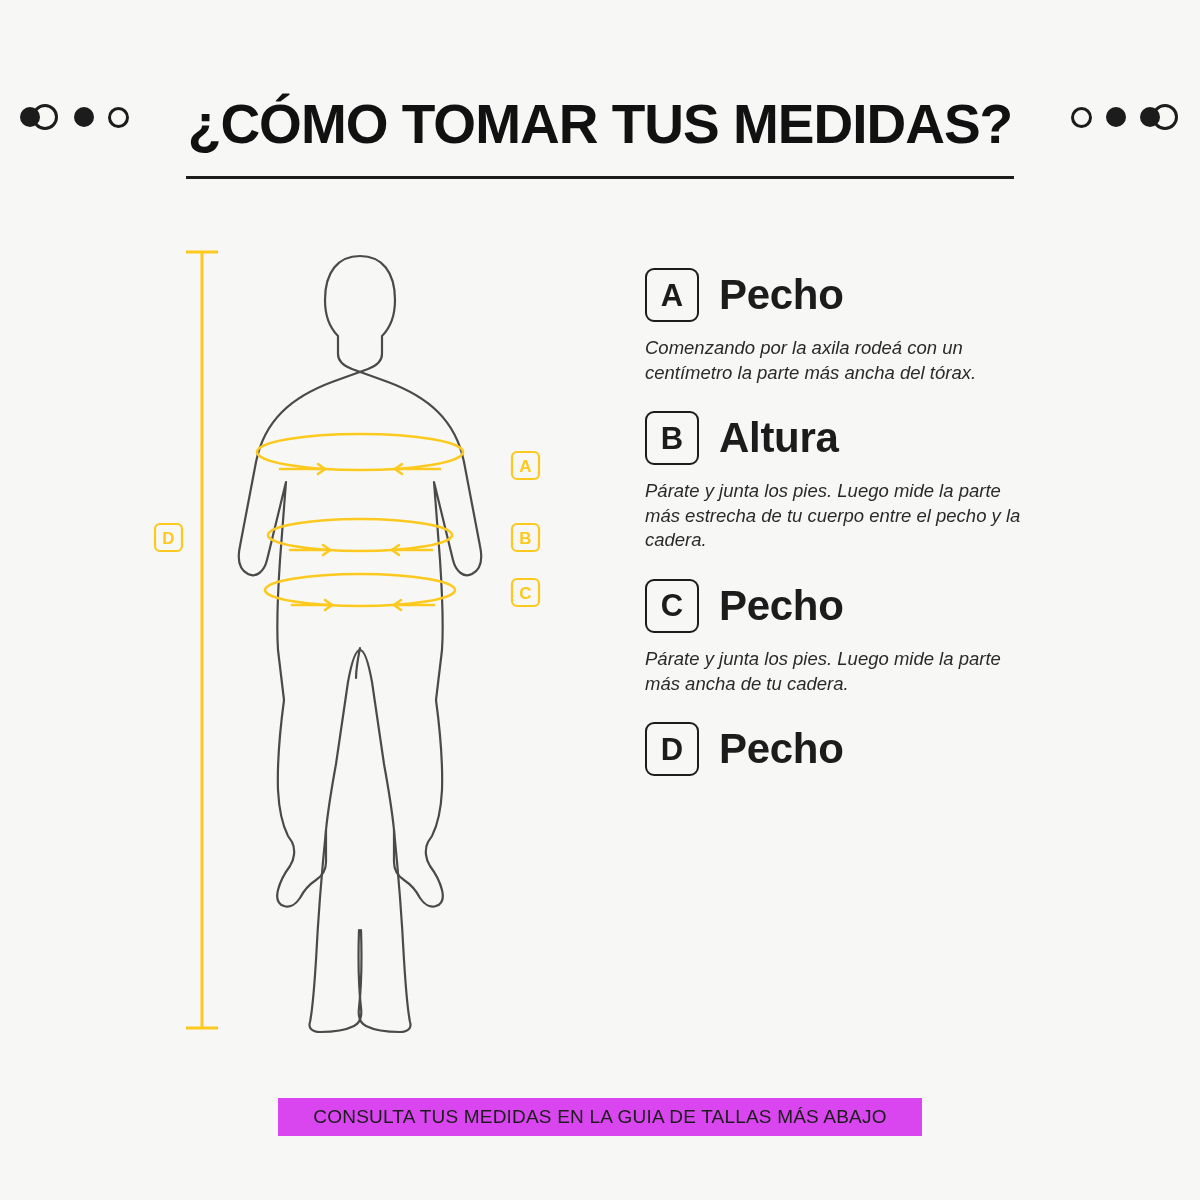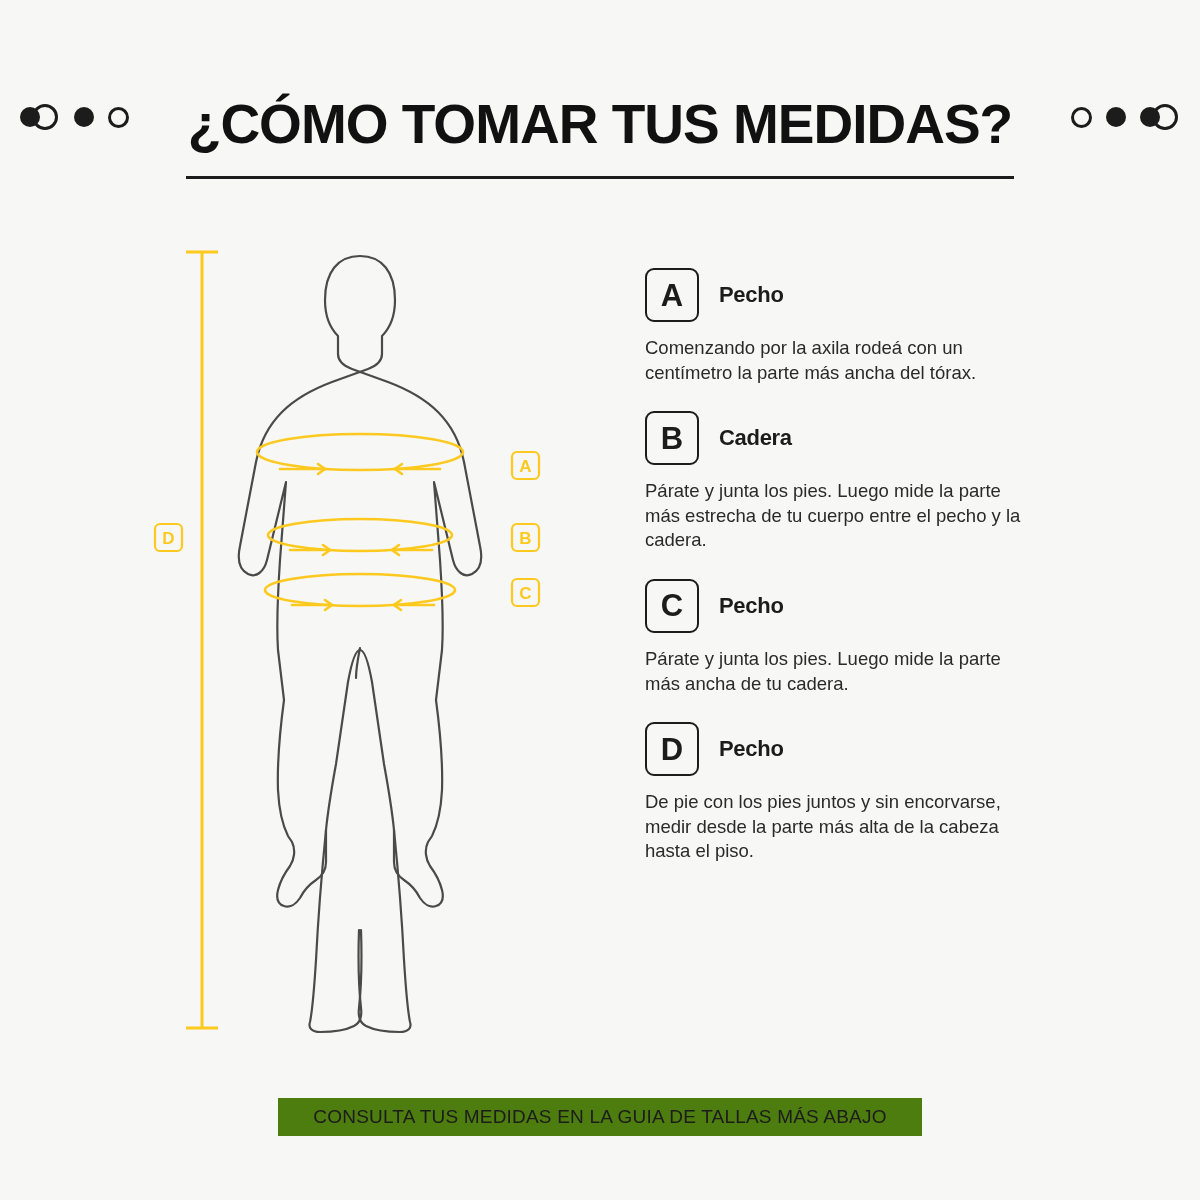--- a/index.html
+++ b/index.html
@@ -119,39 +119,40 @@
     border-radius: 9px;
     box-sizing: border-box;
     display: flex;
     align-items: center;
     justify-content: center;
     font-size: 31px;
     font-weight: bold;
     line-height: 1;
   }
   .item-title {
-    font-size: 22px;
+    font-size: 42px;
     font-weight: bold;
     letter-spacing: -0.3px;
   }
   .item-desc {
     font-size: 18.5px;
     line-height: 1.33;
     color: #2a2a2a;
     max-width: 380px;
+    font-style: italic;
   }
 
   
   .banner {
     position: absolute;
     left: 278px;
     top: 1098px;
     width: 644px;
     height: 38px;
-    background: #4d7c0f;
+    background: #d946ef;
     display: flex;
     align-items: center;
     justify-content: center;
     font-size: 19px;
     letter-spacing: 0.2px;
     color: #1c1c1c;
   }
 </style>
 </head>
 <body>
@@ -302,36 +303,35 @@
     <div class="item-head">
       <div class="badge">A</div>
       <div class="item-title">Pecho</div>
     </div>
     <div class="item-desc">Comenzando por la axila rodeá con un centímetro la parte más ancha del tórax.</div>
   </div>
 
   <div class="item">
     <div class="item-head">
       <div class="badge">B</div>
-      <div class="item-title">Cadera</div>
+      <div class="item-title">Altura</div>
     </div>
     <div class="item-desc">Párate y junta los pies. Luego mide la parte más estrecha de tu cuerpo entre el pecho y la cadera.</div>
   </div>
 
   <div class="item">
     <div class="item-head">
       <div class="badge">C</div>
       <div class="item-title">Pecho</div>
     </div>
     <div class="item-desc">Párate y junta los pies. Luego mide la parte más ancha de tu cadera.</div>
   </div>
 
   <div class="item">
     <div class="item-head">
       <div class="badge">D</div>
       <div class="item-title">Pecho</div>
     </div>
-    <div class="item-desc">De pie con los pies juntos y sin encorvarse, medir desde la parte más alta de la cabeza hasta el piso.</div>
   </div>
 
 </div>
 
 <div class="banner">CONSULTA TUS MEDIDAS EN LA GUIA DE TALLAS MÁS ABAJO</div>
 
 </body></html>

